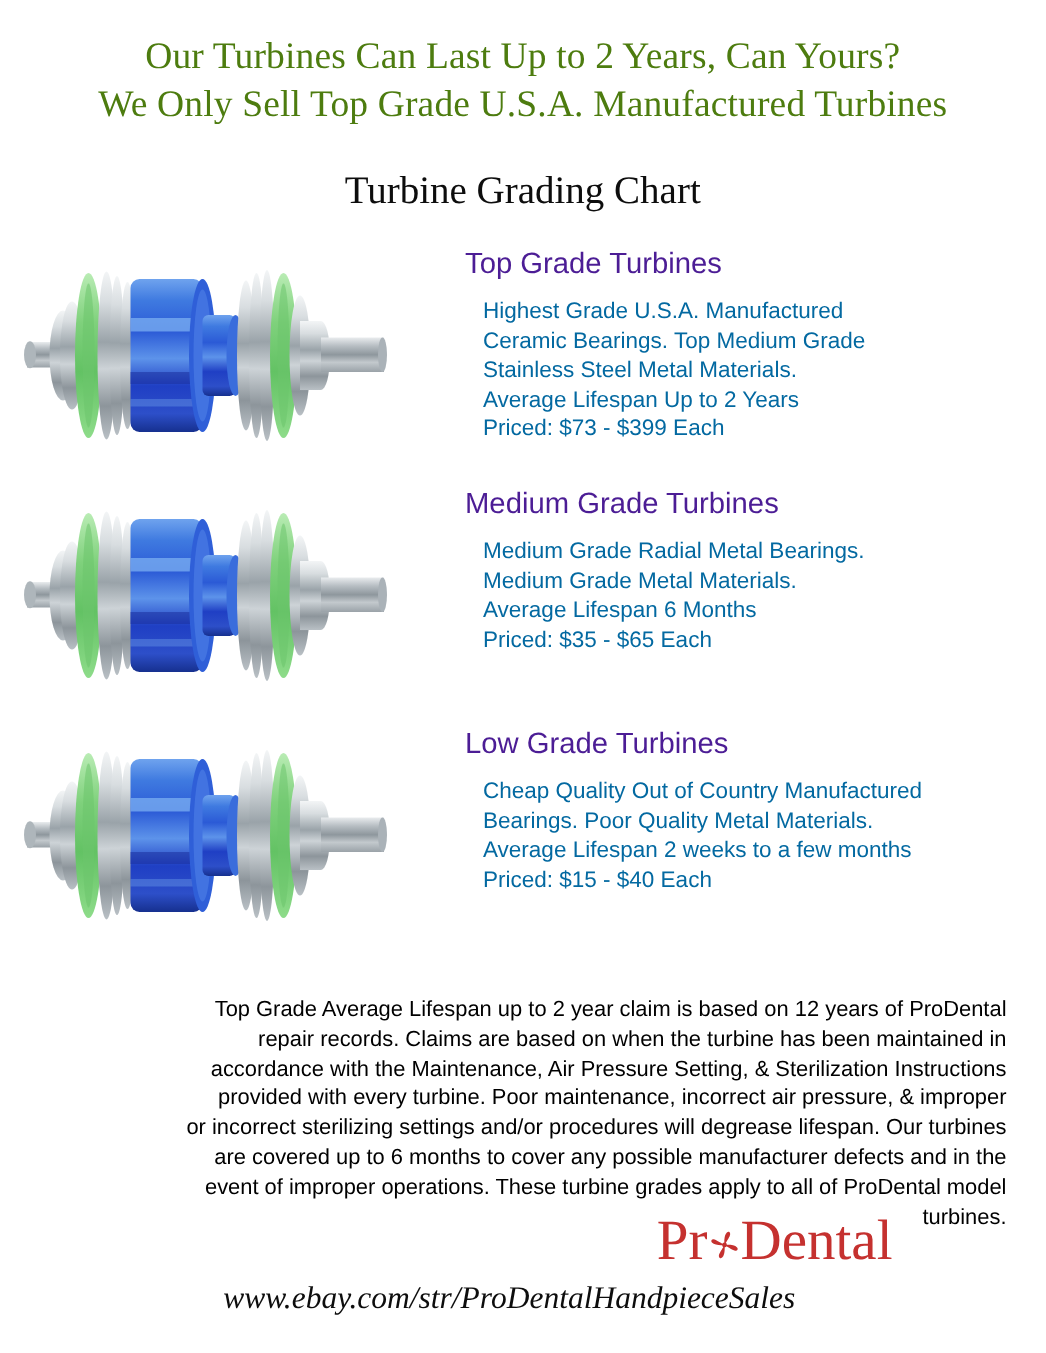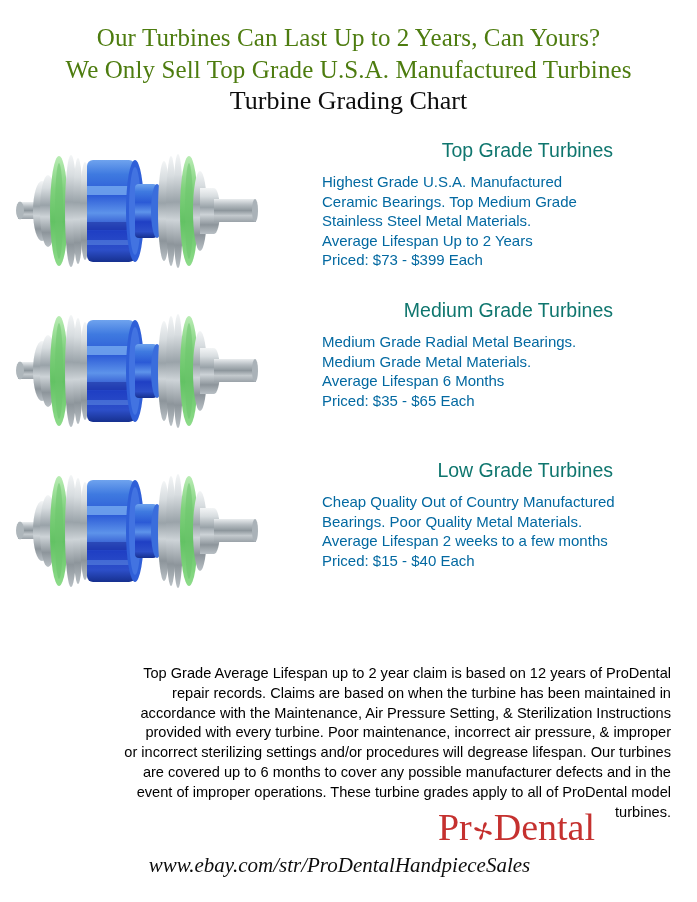--- a/index.html
+++ b/index.html
@@ -28,20 +28,21 @@
     letter-spacing: 0.1px;
   }
   .headline-line { display: block; white-space: nowrap; }
 
   .subtitle {
     text-align: center;
     font-family: "Liberation Serif", serif;
     font-size: 26px;
     line-height: 30px;
     color: #0d0d0d;
+    margin-top: 26px;
   }
 
   
   .grades { margin-top: 18px; }
 
   .grade-row {
     display: flex;
     align-items: flex-start;
     height: 160px;
     position: relative;
@@ -56,23 +57,23 @@
 
   .text-cell {
     flex: 1 1 auto;
     padding-top: 4px;
   }
 
   .grade-title {
     font-family: "Liberation Sans", sans-serif;
     font-size: 19.5px;
     line-height: 24px;
-    text-align: right;
+    text-align: left;
     padding-right: 84px;
-    color: #0f766e;
+    color: #4c1d95;
   }
 
   .grade-desc {
     font-family: "Liberation Sans", sans-serif;
     font-size: 15px;
     line-height: 19.5px;
     margin-top: 10px;
     padding-left: 12px;
     color: #0369a1;
   }

